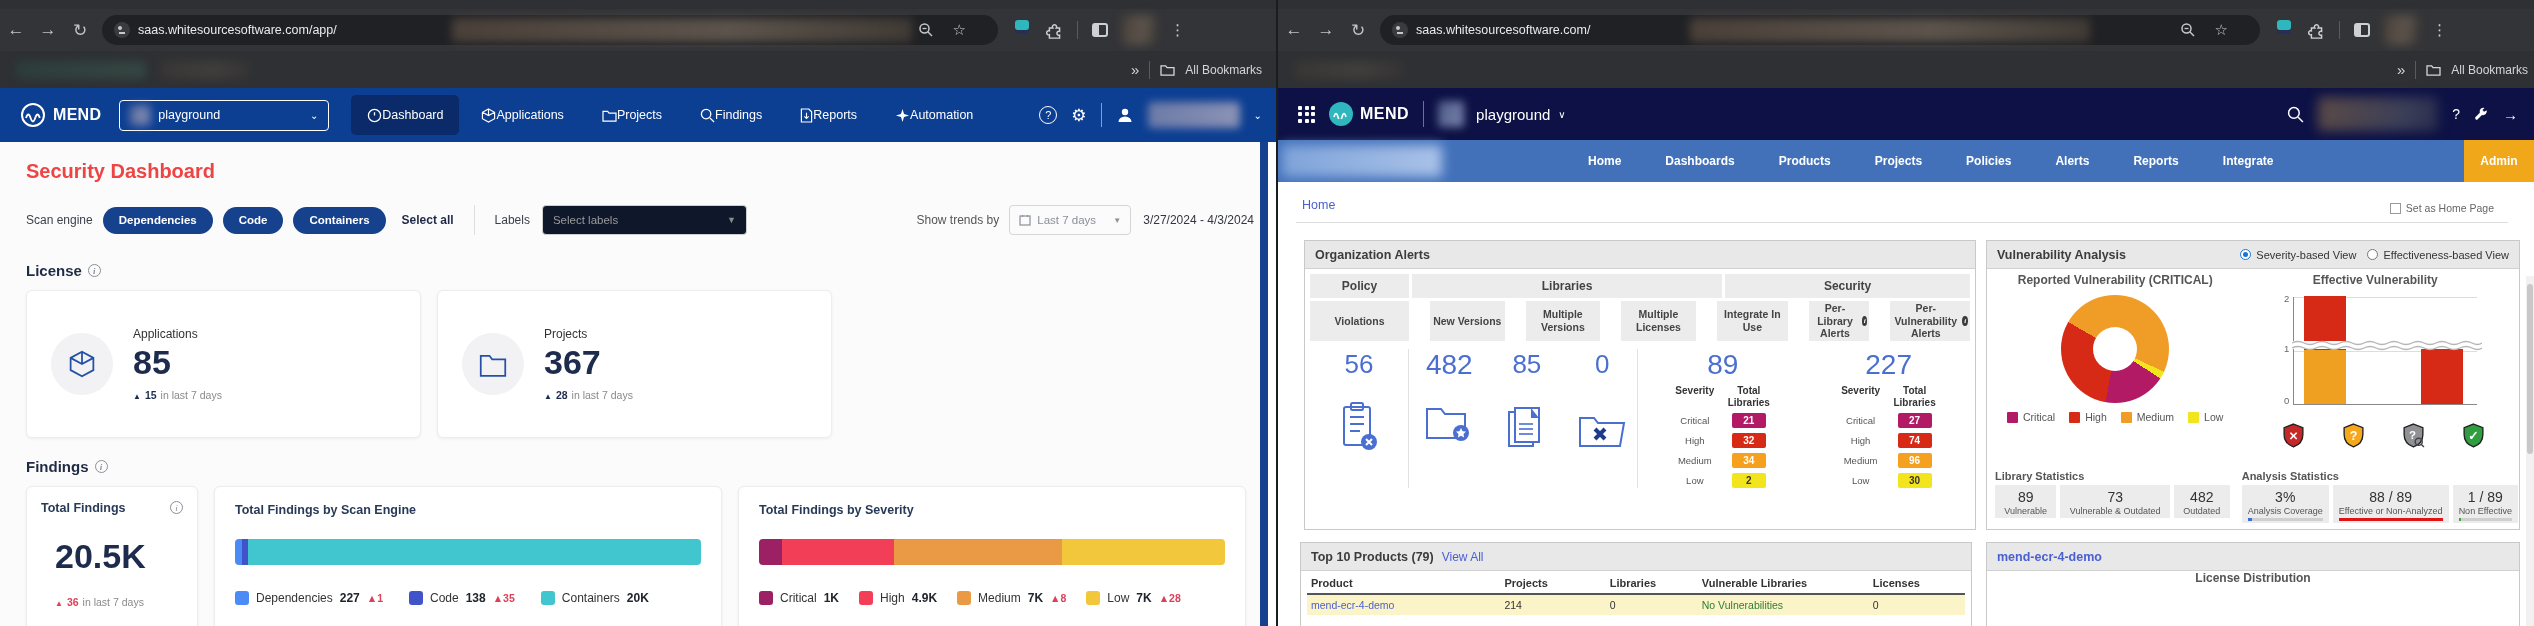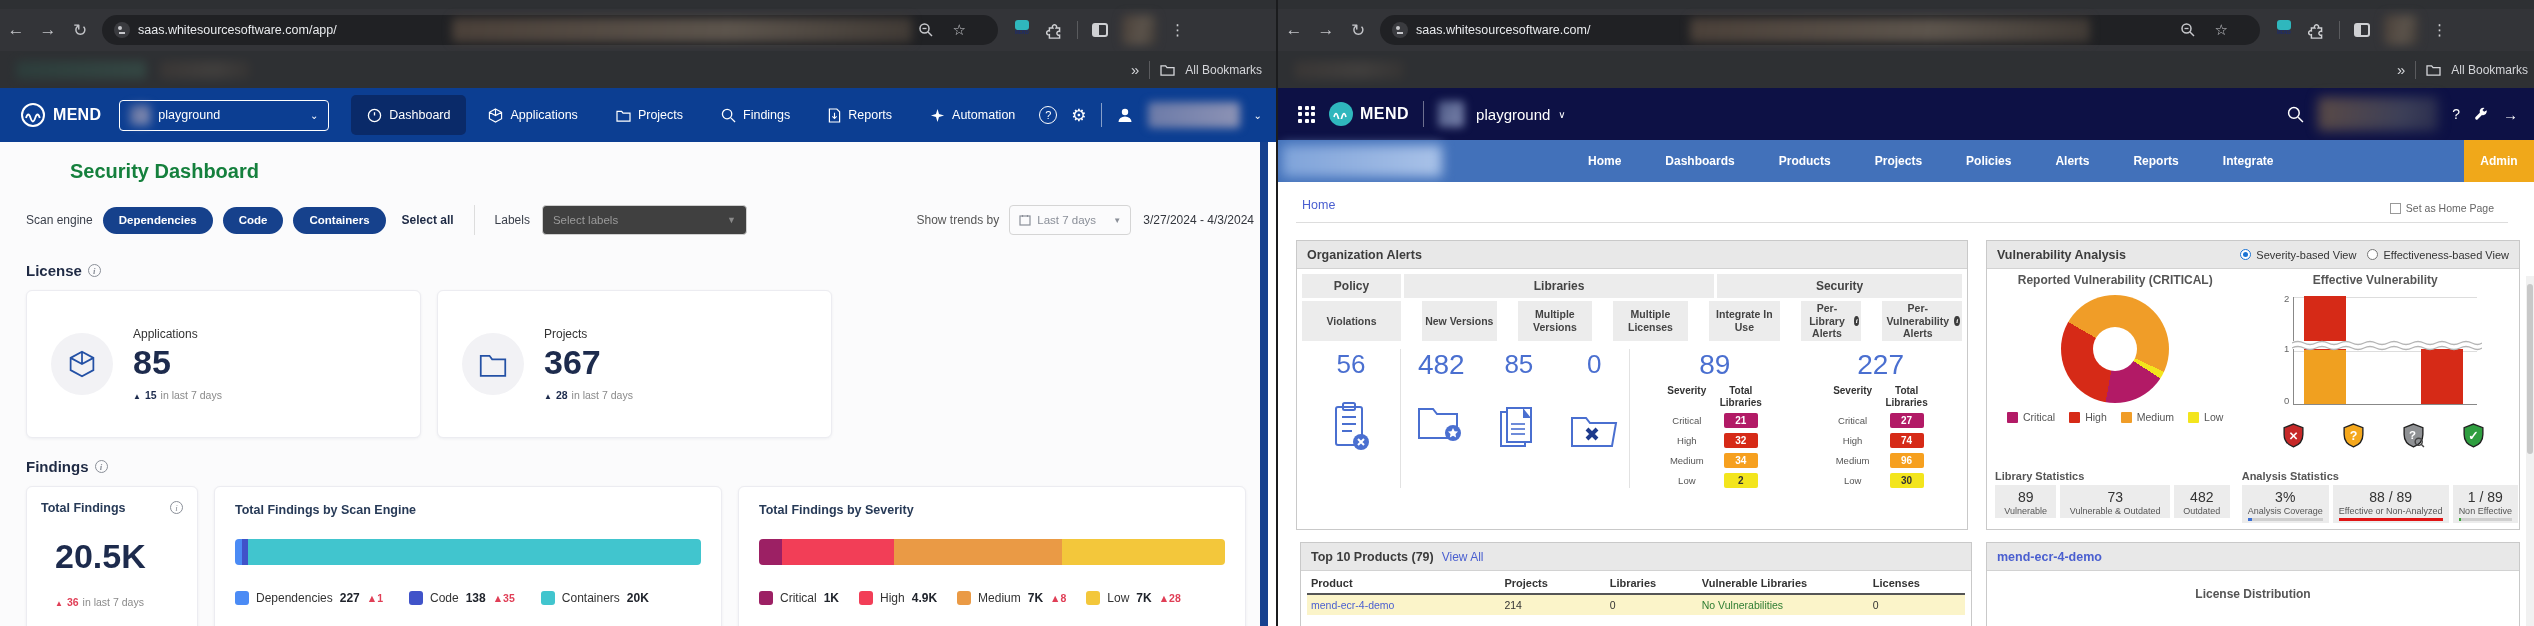--- a/index.html
+++ b/index.html
@@ -39,39 +39,39 @@
 
   
   .mnav { position:absolute; left:0; right:0; top:0; height:54px; background:#0c3e92; display:flex;
     align-items:center; color:#fff; }
   .mnav-logo { display:flex; align-items:center; gap:7px; margin-left:20px; }
   .mnav-brand { font-size:16px; font-weight:bold; letter-spacing:.3px; }
   .orgselect { margin-left:18px; width:210px; height:31px; border:1.5px solid #fff; border-radius:4px;
     display:flex; align-items:center; font-size:12.5px; gap:8px; padding:0 10px; }
   .orgselect .chev { margin-left:auto; font-size:10px; }
   .mnav-items { display:flex; align-items:center; margin-left:22px; gap:6px; }
-  .mnav-item { display:flex; align-items:center; gap:7px; font-size:12.5px; padding:0 16px; height:40px;
+  .mnav-item { display:flex; align-items:center; font-size:12.5px; padding:0 16px; height:40px;
     border-radius:5px; white-space:nowrap; }
   .mnav-item.active { background:#0a2a69; }
   .mnav-right { margin-left:auto; display:flex; align-items:center; gap:14px; margin-right:14px; }
   .circle-q { width:18px; height:18px; border:1.5px solid #fff; border-radius:50%; font-size:11px;
     display:flex; align-items:center; justify-content:center; }
   .vdiv-w { width:1px; height:24px; background:rgba(255,255,255,.5); }
   .userblob { width:92px; height:26px; border-radius:4px; filter:blur(4px);
     background:linear-gradient(100deg,#6b7aa8,#8d93b5); }
   .content { position:absolute; left:0; right:8px; top:54px; bottom:0; background:#fbfbfc; }
   .scrollnavy { position:absolute; right:0; top:0; bottom:0; width:8px; background:#16418f; }
-  .pgtitle { position:absolute; left:26px; top:18px; font-size:20px; font-weight:600; color:#15803d;margin-left:44px; }
+  .pgtitle { position:absolute; left:26px; top:18px; font-size:20px; font-weight:600; color:#ef4444; }
   .filters { position:absolute; left:26px; right:14px; top:62px; height:32px; display:flex; align-items:center; }
   .lbl { font-size:12px; color:#3a3f4a; }
   .pill { height:27px; border-radius:14px; background:#16418c; color:#fff; font-size:11.5px; font-weight:bold;
     display:flex; align-items:center; padding:0 16px; margin-left:10px; }
   .selectall { margin-left:16px; font-size:12px; font-weight:600; color:#1e2a45; }
   .vdiv-g { width:1px; height:30px; background:#ddd; margin:0 20px; }
-  .fake-select { width:205px; height:30px; border:1px solid #cfcfcf; border-radius:4px; background:#404040;
+  .fake-select { width:205px; height:30px; border:1px solid #cfcfcf; border-radius:4px; background:#0f172a;
     display:flex; align-items:center; padding:0 10px; margin-left:12px; }
   .fake-select .ph { font-size:11.5px; color:#9b9b9b; }
   .fake-select .chev { margin-left:auto; color:#8a8a8a; font-size:9px; }
   .trends { margin-left:auto; display:flex; align-items:center; }
   .trendbox { width:122px; height:30px; border:1px solid #d5d5d5; border-radius:4px; display:flex;
     align-items:center; gap:6px; padding:0 9px; margin-left:10px; color:#8a8f98; font-size:11.5px; }
   .daterange { font-size:12px; color:#33363d; margin-left:12px; white-space:nowrap; }
   .sechead { font-size:15px; font-weight:600; color:#1f2a44; display:flex; align-items:center; gap:6px; }
   .info-o { width:13px; height:13px; border:1.2px solid #8a8f98; border-radius:50%; color:#8a8f98;
     font-size:9px; display:inline-flex; align-items:center; justify-content:center; font-style:italic;
@@ -587,21 +587,21 @@
     </div>
 
     <div class="lg-body">
       <span class="crumb">Home</span>
       <span class="sethome">
         <span class="cbx"></span>
         <span>Set as Home Page</span>
       </span>
       <div class="crumb-hr"></div>
 
-      <div class="panel" style="left:18px; top:58px; width:672px; height:290px;">
+      <div class="panel" style="left:26px; top:58px; width:672px; height:290px;">
         <div class="panel-h">
           <span>Organization Alerts</span>
         </div>
         <div class="oa-grid">
 
           <div style="display:flex; gap:3px; height:24px;">
             <div class="ghdr" style="width:15%;">Policy</div>
             <div class="ghdr" style="width:47%;">Libraries</div>
             <div class="ghdr" style="flex:1;">Security</div>
           </div>
@@ -895,21 +895,21 @@
             <span class="c4 okgreen">No Vulnerabilities</span>
             <span class="c5">0</span>
           </div>
         </div>
       </div>
 
       <div class="panel" style="left:708px; top:360px; width:534px; height:230px;">
         <div class="panel-h">
           <span class="linkblue">mend-ecr-4-demo</span>
         </div>
-        <div class="chart-title" style="margin-top:16px;">License Distribution</div>
+        <div class="chart-title" style="">License Distribution</div>
       </div>
 
       <div class="scroll-light">
           <i></i>
         </div>
     </div>
   </div>
 </div>
 
 </body></html>

